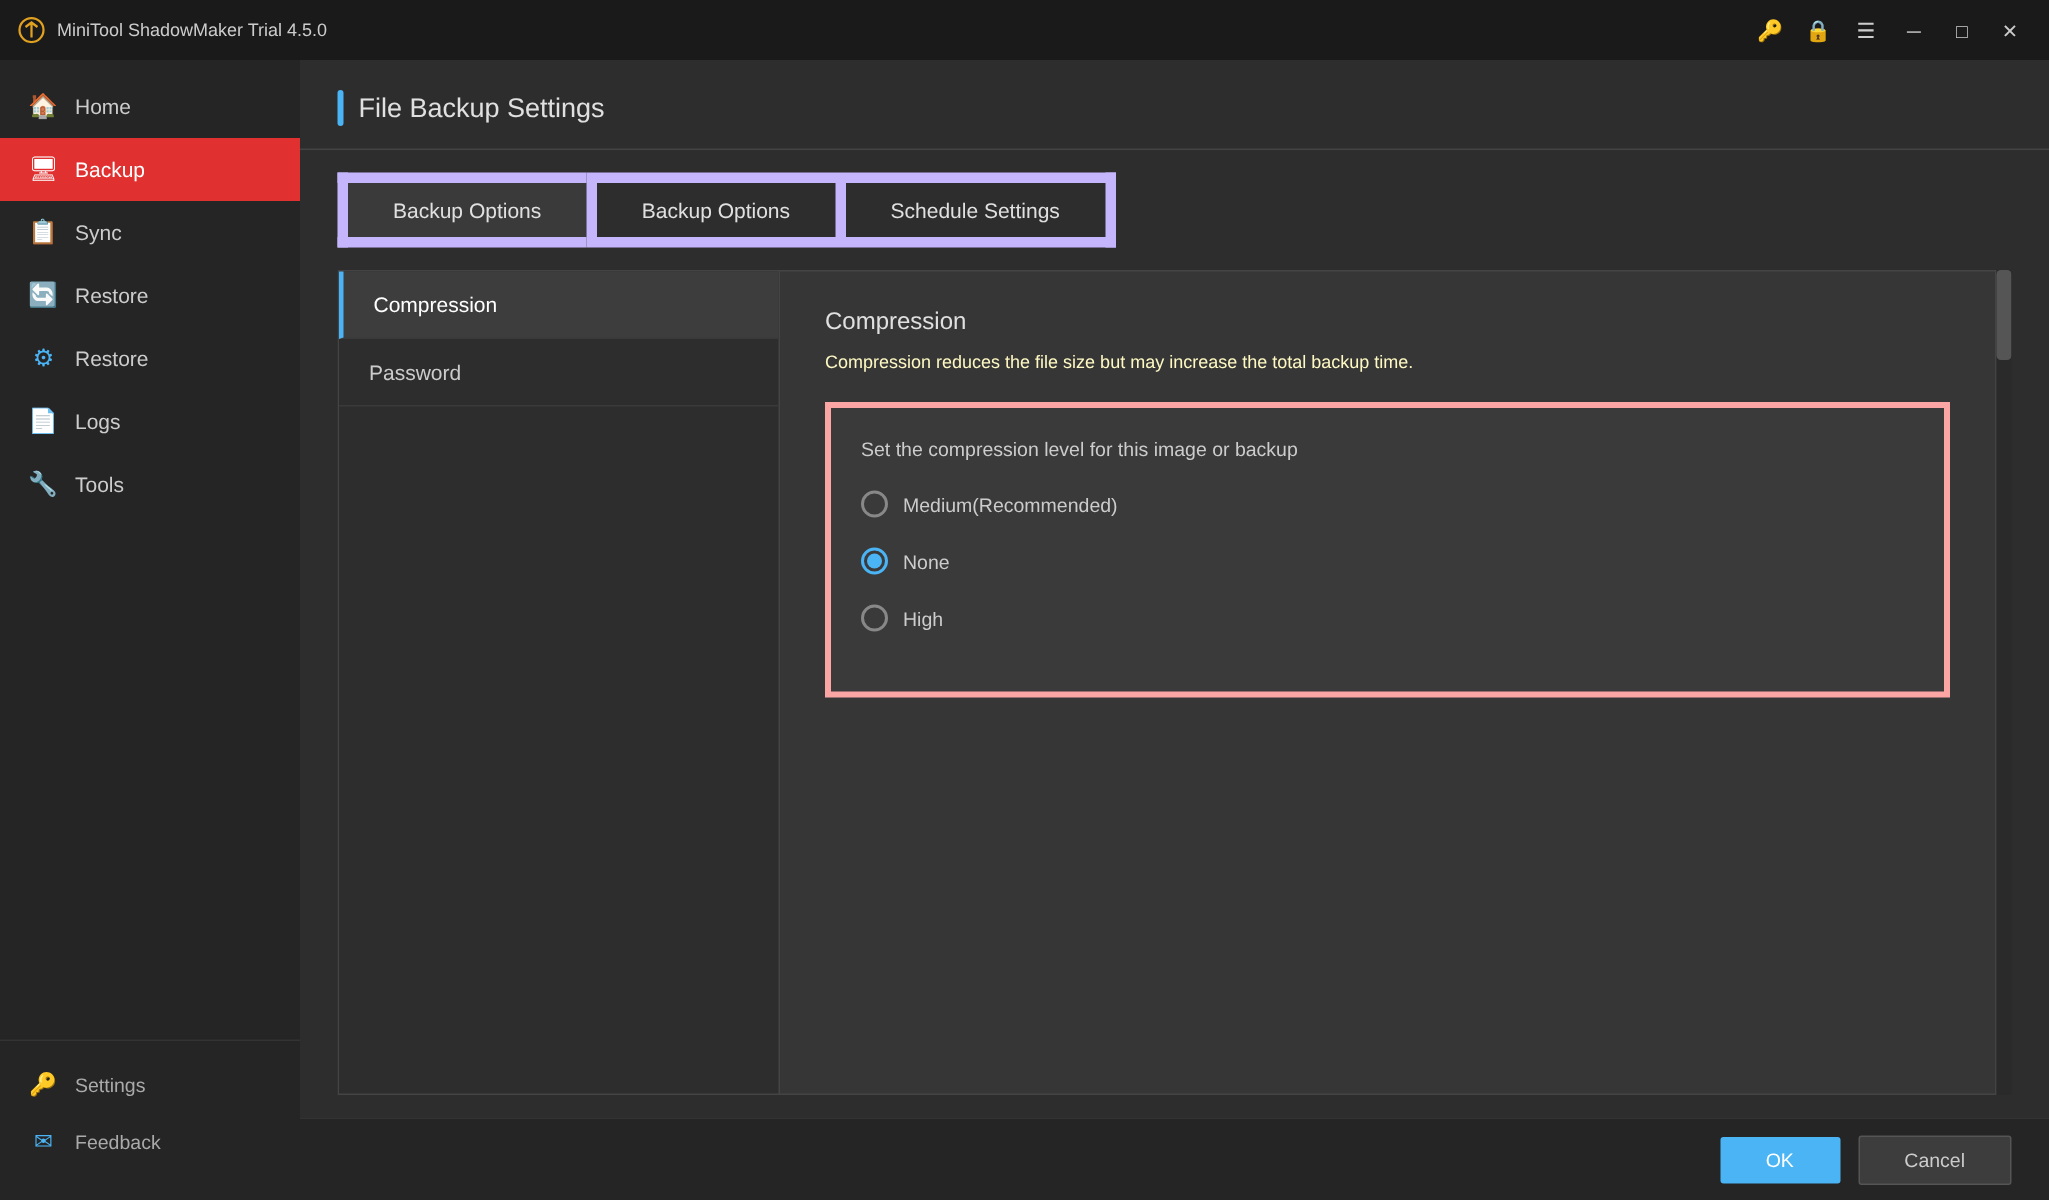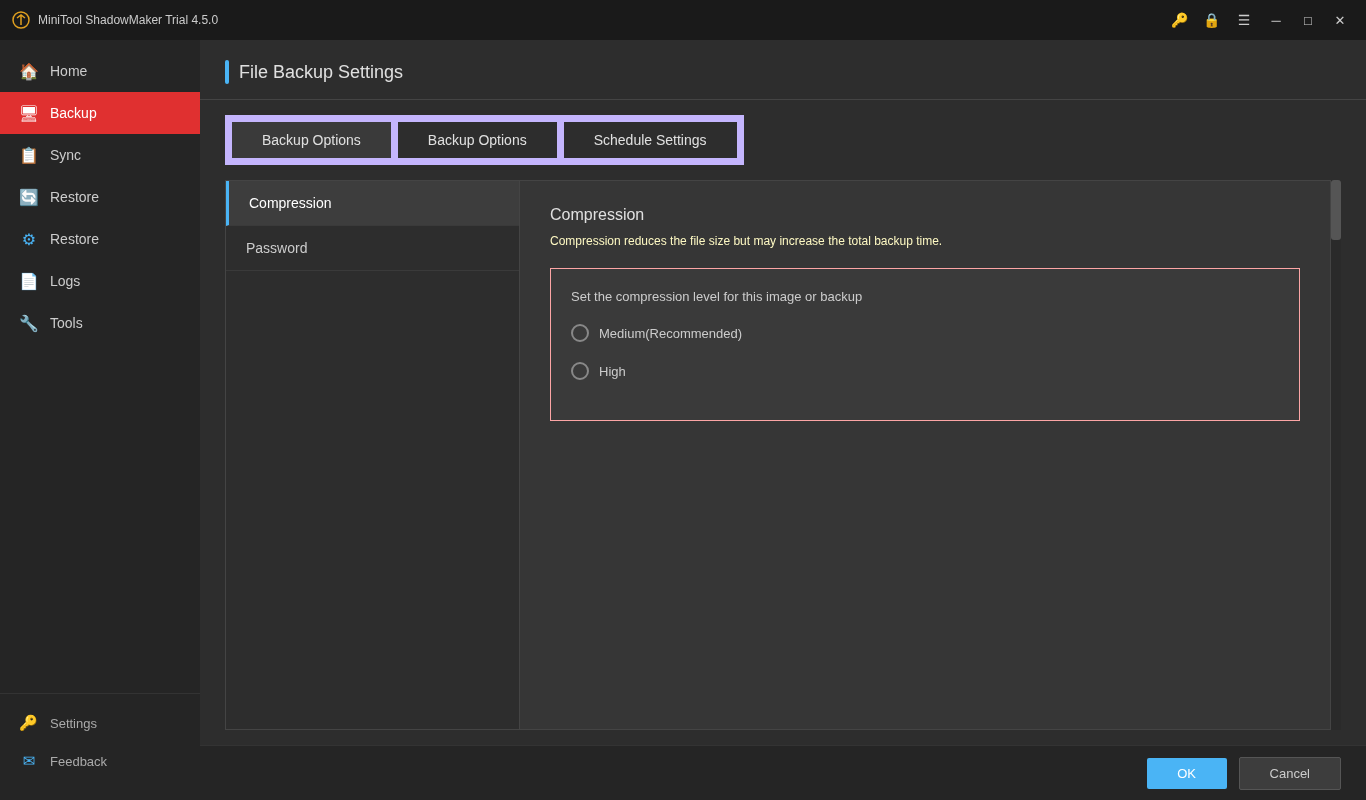--- a/index.html
+++ b/index.html
@@ -215,21 +215,21 @@
       color: #e0e0e0;
       margin-bottom: 10px;
     }
     .settings-section-desc {
       font-size: 12px;
       color: #fef9c3;
       margin-bottom: 20px;
     }
     .settings-compression-box {
       background: #3a3a3a;
-      border: 1px solid #fca5a5;
+      border: 4px solid #fca5a5;
       padding: 20px 20px 20px;
     }
     .compression-label {
       font-size: 13px;
       color: #ccc;
       margin-bottom: 20px;
     }
     .radio-option {
       display: flex;
       align-items: center;
@@ -403,20 +403,24 @@
         <div class="settings-section-desc">Compression reduces the file size but may increase the total backup time.</div>
 
         <div class="settings-compression-box">
           <div class="compression-label">Set the compression level for this image or backup</div>
 
           <div class="radio-option">
             <div class="radio-circle"></div>
             <span class="radio-label">Medium(Recommended)</span>
           </div>
 
+          <div class="radio-option">
+            <div class="radio-circle selected"></div>
+            <span class="radio-label">None</span>
+          </div>
 
           <div class="radio-option">
             <div class="radio-circle"></div>
             <span class="radio-label">High</span>
           </div>
         </div>
       </div>
 
       <div class="settings-scrollbar-track">
         <div class="settings-scrollbar-thumb"></div>

